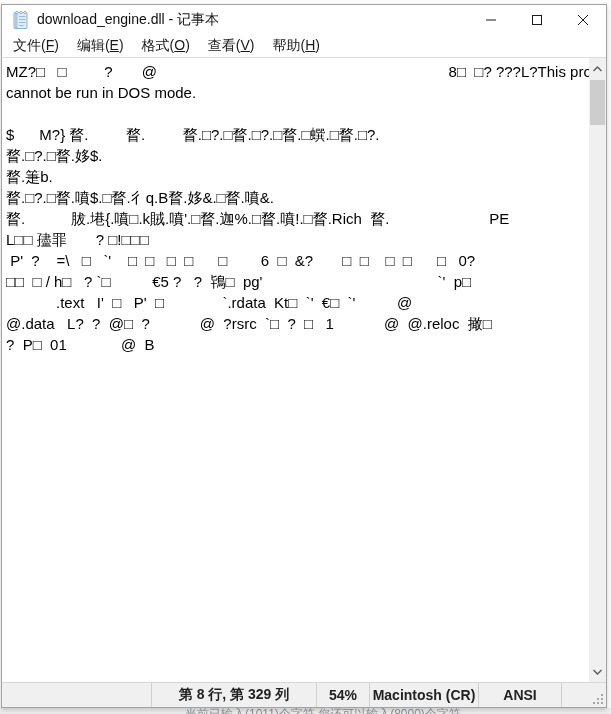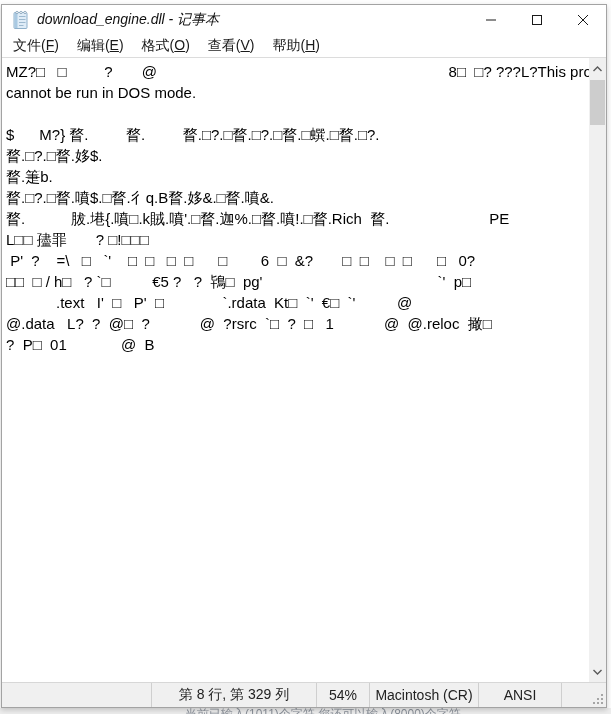--- a/index.html
+++ b/index.html
@@ -13,21 +13,21 @@
 
   
   .window { position:absolute; left:1px; top:4px; width:606px; height:704px;
             background:#ffffff; border:1px solid #a3a3a3;
             box-shadow:0 2px 5px rgba(0,0,0,.18); }
 
   
   .titlebar { position:absolute; left:0; top:0; right:0; height:29px; background:#ffffff;
               display:flex; align-items:center; }
   .app-icon { width:20px; height:20px; margin:0 6px 0 9px; flex:0 0 auto; }
-  .title-text { font-size:14px; color:#101010; white-space:nowrap;font-style:italic; }
+  .title-text { font-size:14px; color:#101010; white-space:nowrap; }
   .win-controls { position:absolute; right:0; top:0; height:29px; display:flex; }
   .win-btn { width:46px; height:29px; display:flex; align-items:center; justify-content:center; background:#ffffff; }
   .win-btn svg { display:block; }
 
   
   .menubar { position:absolute; left:0; top:29px; right:0; height:24px; background:#ffffff;
              display:flex; align-items:center; padding-left:2px; border-bottom:1px solid #dcdcdc; }
   .menu-item { font-size:14px; color:#1a1a1a; padding:3px 9px; white-space:nowrap; }
   .menu-item .u { text-decoration:underline; }
 
@@ -40,21 +40,21 @@
   
   .scrollbar { position:absolute; right:0; top:0; bottom:0; width:17px; background:#f0f0f0; }
   .sb-btn { position:absolute; left:0; width:17px; height:17px; display:flex; align-items:center; justify-content:center; }
   .sb-up { top:2px; } .sb-down { bottom:2px; }
   .sb-thumb { position:absolute; left:1px; top:22px; width:15px; height:45px; background:#cdcdcd; }
 
   
   .statusbar { position:absolute; left:0; bottom:0; right:0; height:25px; background:#f0f0f0;
                border-top:1px solid #d7d7d7; font-size:14px; color:#222; }
   .seg { position:absolute; top:0; bottom:0; display:flex; align-items:center; justify-content:center;
-         border-left:1px solid #cfcfcf; white-space:nowrap; overflow:hidden; }
+         border-left:1px solid #cfcfcf; white-space:nowrap; overflow:hidden;font-weight:bold; }
   .seg-spacer { left:0;  width:149px; border-left:none; }
   .seg-pos    { left:149px; width:165px; }
   .seg-zoom   { left:314px; width:53px; }
   .seg-eol    { left:367px; width:109px; }
   .seg-enc    { left:476px; width:83px; }
   .seg-tail   { left:559px; right:0; }
   .grip { position:absolute; right:2px; bottom:2px; }
 </style>
 </head>
 <body>

